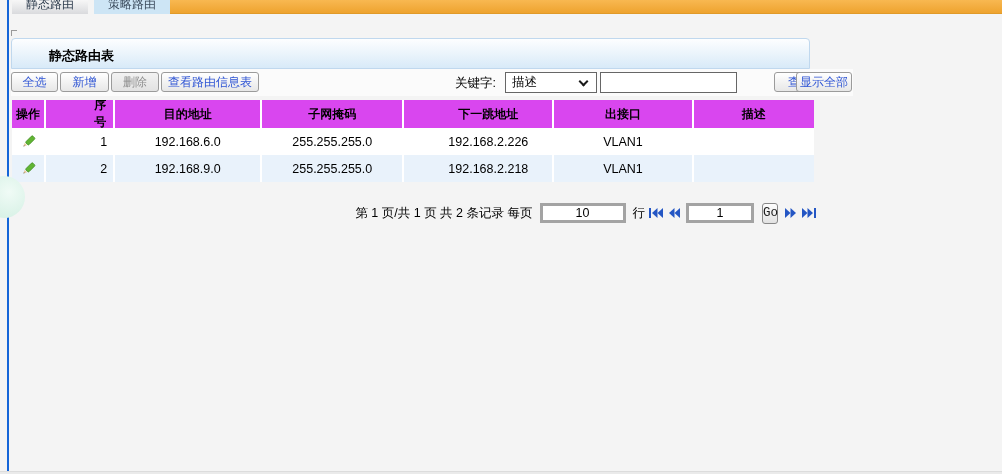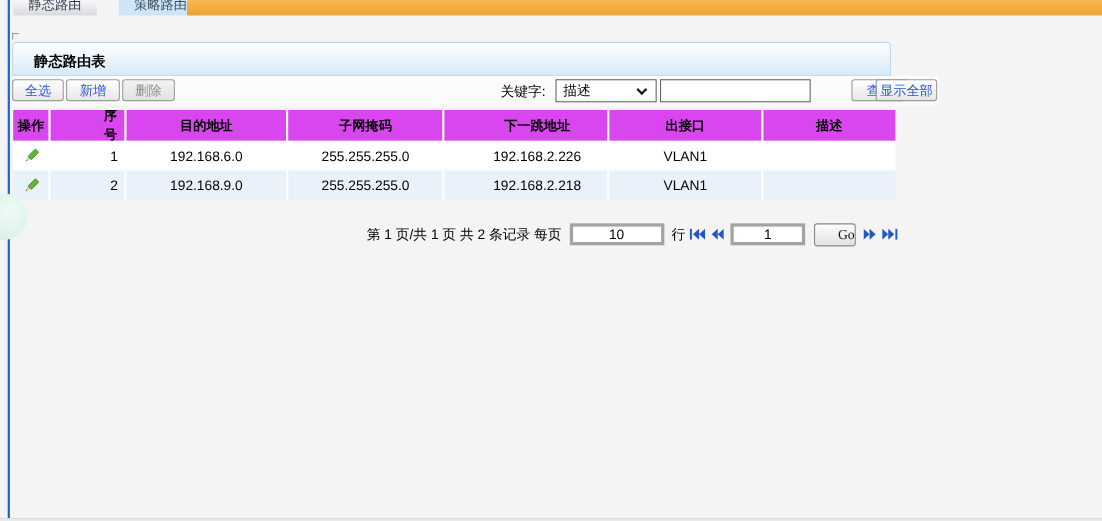--- a/index.html
+++ b/index.html
@@ -9,31 +9,31 @@
     background:#f4f4f4; overflow:hidden;
     font-family:"Liberation Sans", sans-serif; color:#000;
   }
   .blue-line { position:absolute; left:7px; top:0; width:2px; height:474px; background:#1565d8; }
   .bottom-strip { position:absolute; left:0; bottom:0; width:100%; height:3px; background:#eaeaea; border-top:1px solid #dcdcdc; }
 
   
   .tab { position:absolute; top:0; height:14px; overflow:hidden; font-size:12px; text-align:center; }
   .tab .tab-label { display:block; line-height:19px; margin-top:-5px; }
   .tab-active { left:12px; width:76px; background:linear-gradient(#f7f7f7,#d9dadd); color:#2e3d4e; }
-  .tab-inactive { left:108px; width:76px; background:#cde5f5; color:#3d4d5e; }
+  .tab-inactive { left:94px; width:76px; background:#cde5f5; color:#3d4d5e; }
   .orange-bar { position:absolute; left:170px; top:0; width:832px; height:14px;
     background:linear-gradient(#f8b851,#eea32f); border-bottom:1px solid #e09a29; }
 
   
   .corner-mark { position:absolute; left:11px; top:30px; width:6px; height:6px;
     border-left:1px solid #9a9a9a; border-top:1px solid #9a9a9a; }
   .panel-header { position:absolute; left:11px; top:38px; width:799px; height:31px;
     background:linear-gradient(180deg,#fdfeff,#e9f3fb 55%,#d8eaf8);
     border:1px solid #c0d8ee; border-radius:4px 4px 0 0; }
-  .panel-title { margin:8px 0 0 19px; font-size:13px; font-weight:bold; color:#000; }
+  .panel-title { margin:8px 0 0 37px; font-size:13px; font-weight:bold; color:#000; }
 
   
   .toolbar { position:absolute; left:11px; top:69px; width:842px; height:27px; background:#fbfbfb; }
   .btn-group { position:absolute; left:0; top:3px; display:flex; gap:2px; }
   .btn { height:20px; font-size:12px; line-height:18px; text-align:center; color:#2f55d4;
     background:linear-gradient(#ffffff,#e7e7e7); border:1px solid #9b9b9b; border-radius:3px; cursor:pointer; }
   .btn-select-all { width:47px; } .btn-add { width:49px; }
   .btn-delete { width:48px; color:#8f8f8f; background:linear-gradient(#f2f2f2,#e2e2e2); }
   .btn-view { width:98px; }
   .kw-label { position:absolute; left:444px; top:6px; font-size:12.5px; }
@@ -58,23 +58,23 @@
   .edit-cell { cursor:pointer; }
 
   
   .pagination { position:absolute; top:192px; right:185px; height:22px;
     display:flex; align-items:center; gap:3px; font-size:12.5px; white-space:nowrap;margin-top:10px; }
   .pg-input { height:20px; border:3px solid #a3a3a3; text-align:center; font-size:12.5px;
     background:#fff; font-family:"Liberation Sans", sans-serif; }
   .pg-perpage { width:86px; margin:0 4px; }
   .pg-page { width:68px; margin:0 2px; }
   .pg-nav { display:inline-flex; align-items:center; cursor:pointer; margin:0 1px; }
-  .pg-go { width:38px; height:21px; border:1px solid #888; border-radius:3px; font-size:12.5px;
+  .pg-go { width:16px; height:21px; border:1px solid #888; border-radius:3px; font-size:12.5px;
     background:linear-gradient(#fdfdfd,#e2e2e2); color:#1a1a1a; cursor:pointer; margin:0 3px;
-    font-family:Liberation Serif, serif;text-align:right; }
+    font-family:Liberation Mono, monospace; }
 
   .teal-circle { position:absolute; left:-17px; top:176px; width:42px; height:42px; border-radius:50%;
     background:radial-gradient(circle at 62% 38%, #f0fbf6, #cfeee0); z-index:5; }
 </style>
 </head>
 <body>
 
 <div class="screen">
   <div class="blue-line"></div>
 
@@ -89,20 +89,21 @@
   <div class="corner-mark"></div>
   <div class="panel-header">
     <div class="panel-title">静态路由表</div>
   </div>
 
   <div class="toolbar">
     <div class="btn-group">
       <button class="btn btn-select-all">全选</button>
       <button class="btn btn-add">新增</button>
       <button class="btn btn-delete">删除</button>
+      <button class="btn btn-view">查看路由信息表</button>
     </div>
     <span class="kw-label">关键字:</span>
     <div class="kw-select">
       <span>描述</span>
       <span class="kw-chevron"></span>
     </div>
     <input class="kw-input" type="text" value="" style="">
     <button class="btn btn-search">查询</button>
     <button class="btn btn-showall">显示全部</button>
   </div>

